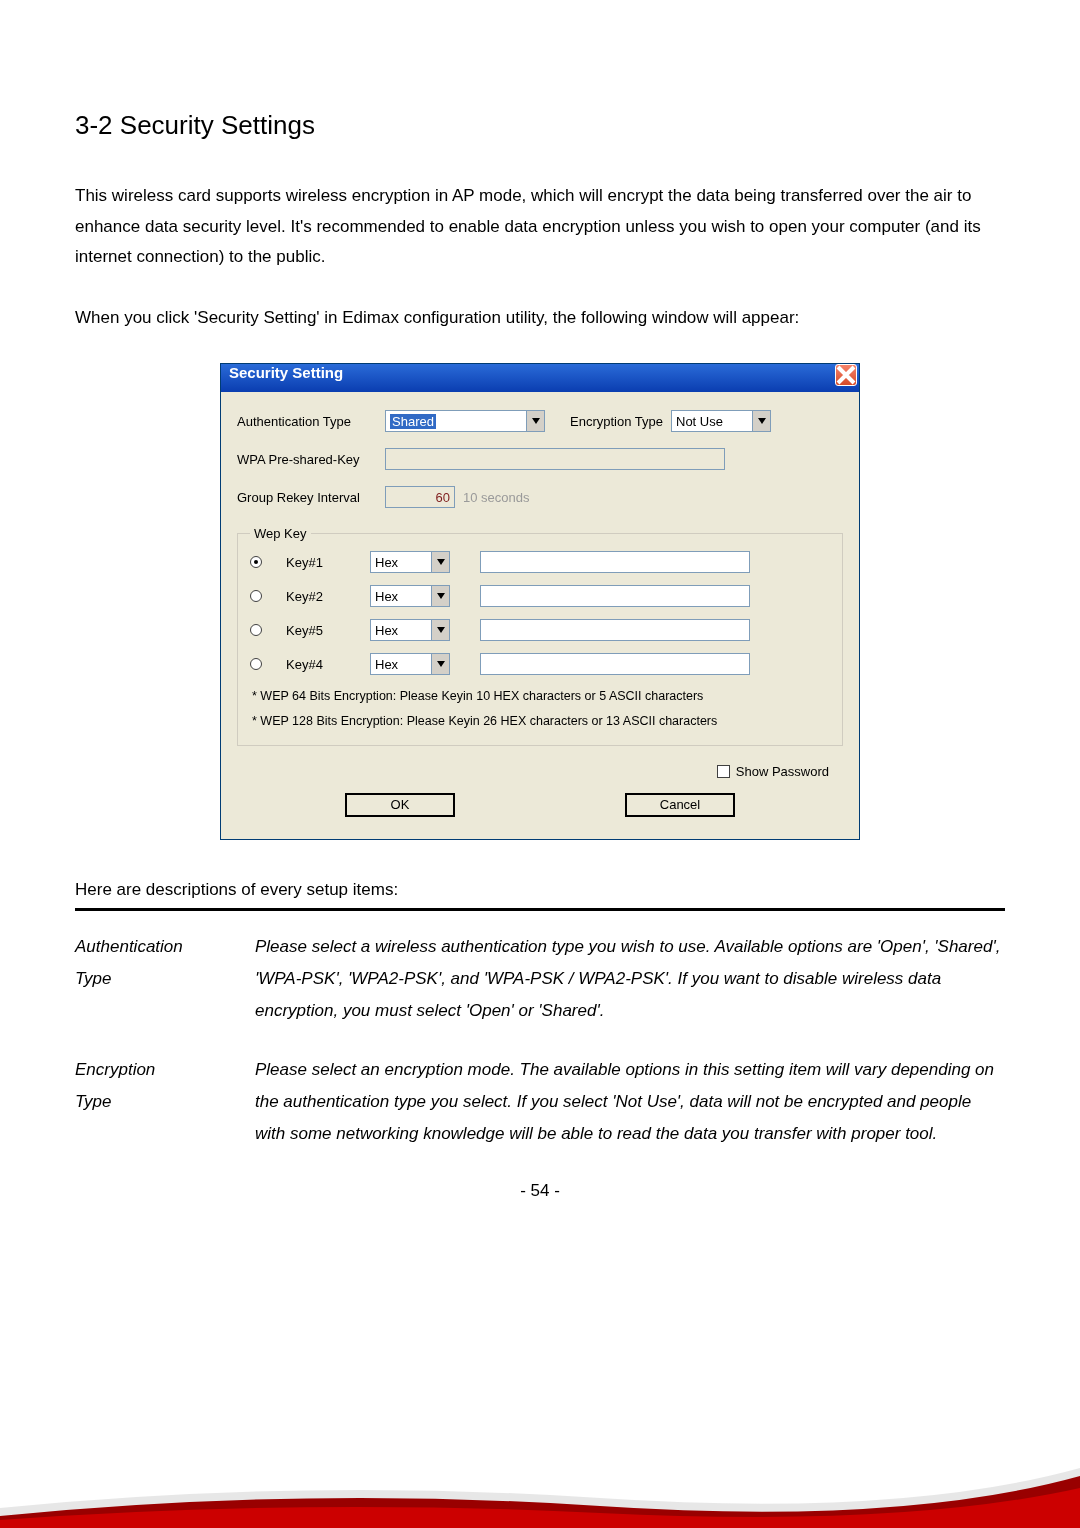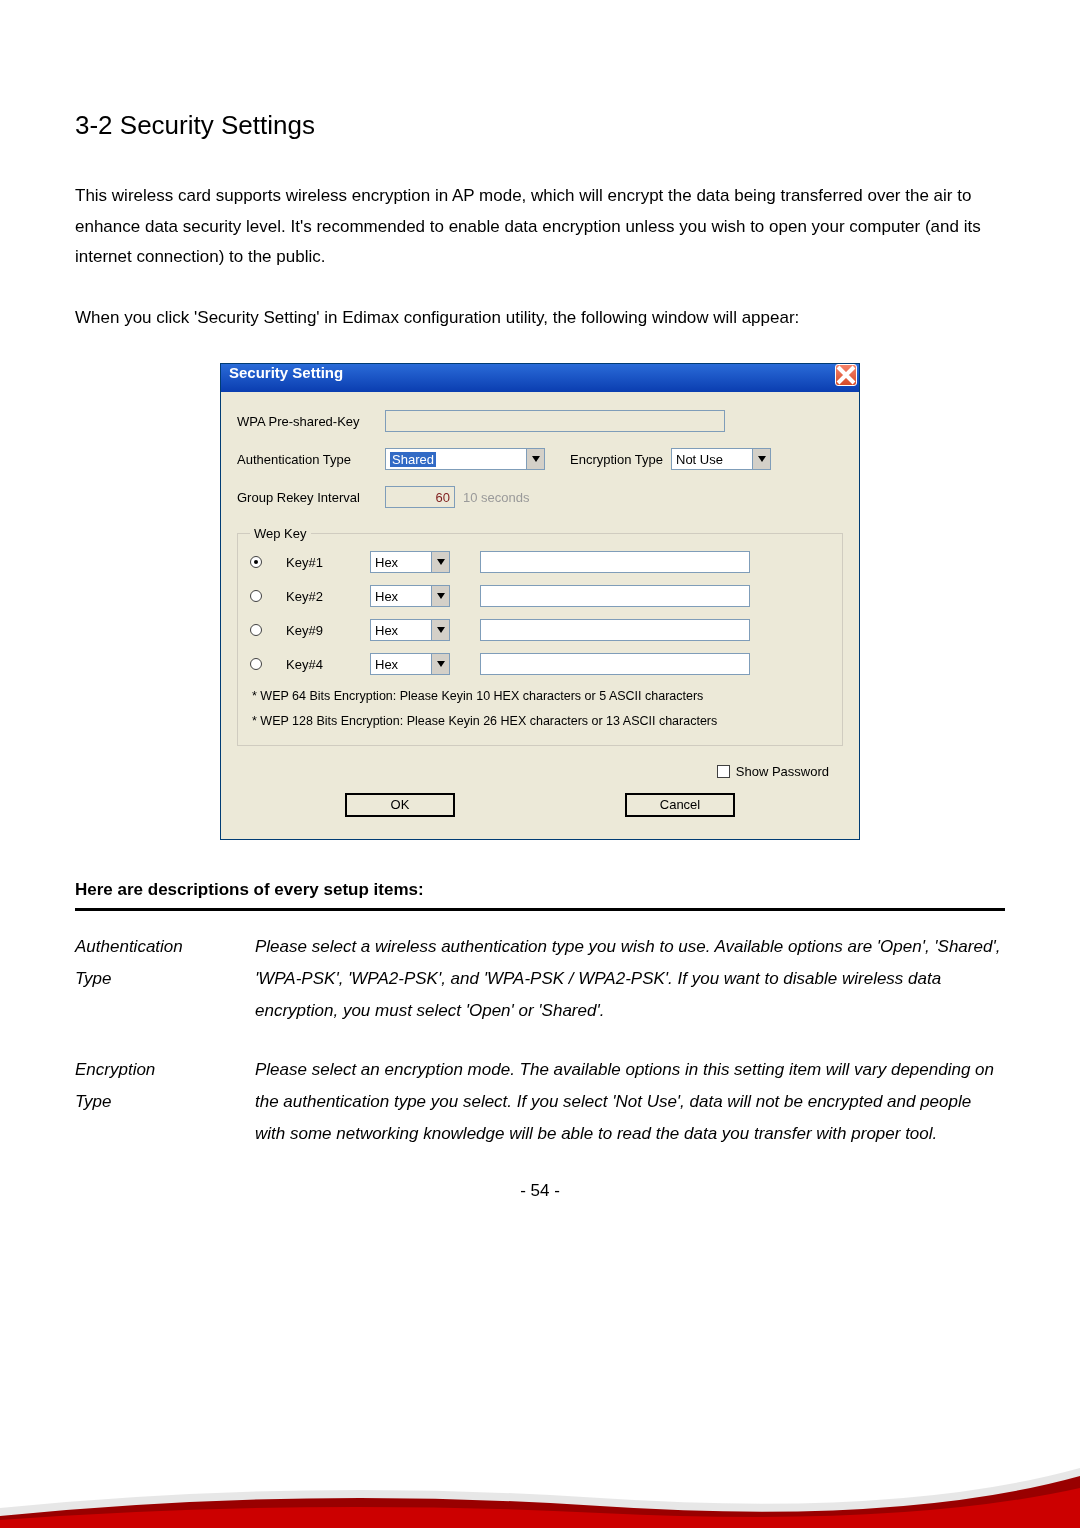--- a/index.html
+++ b/index.html
@@ -146,21 +146,21 @@
     display: flex; justify-content: center; gap: 170px; margin: 8px 0 6px 0;
   }
   .winbtn {
     width: 110px; height: 24px;
     border: 2px solid #000000;
     background: #ece9d8;
     display: flex; align-items: center; justify-content: center;
     font-size: 13px;
   }
   .desc-header {
-    font-weight: bold; font-size: 17px; margin: 30px 0 8px 0;
+    font-weight: normal; font-size: 17px; margin: 30px 0 8px 0;
   }
   .thick-rule {
     height: 3px; background: #000; border: none; margin: 0 0 14px 0;
   }
   table.desc-table { width: 100%; border-collapse: collapse; font-size: 17px; }
   table.desc-table td { vertical-align: top; padding: 6px 0; line-height: 1.9; }
   table.desc-table td.term { width: 180px; font-style: italic; }
   table.desc-table td.def { font-style: italic; }
   .page-num {
     text-align: center; font-size: 17px; margin-top: 24px;
@@ -185,44 +185,44 @@
     <div class="dialog">
       <div class="titlebar">
         <span>Security Setting</span>
         <div class="close-btn">
           <svg viewBox="0 0 10 10">
               <path d="M1 1 L9 9 M9 1 L1 9" stroke="#fff" stroke-width="2"></path>
             </svg>
         </div>
       </div>
       <div class="dlg-body">
-        <div class="row">
-          <label class="fld">WPA Pre-shared-Key</label>
-          <div class="textbox w340 disabled"></div>
-        </div>
-
         <div class="row">
           <label class="fld">Authentication Type</label>
           <div class="select w160">
             <span class="highlight">Shared</span>
             <span class="arrow">
                 <svg viewBox="0 0 8 6">
                   <path d="M0 0 L8 0 L4 6 Z" fill="#000"></path>
                 </svg>
               </span>
           </div>
           <label class="fld" style="width:110px;text-align:right">Encryption Type</label>
           <div class="select w100">
             <span>Not Use</span>
             <span class="arrow">
                 <svg viewBox="0 0 8 6">
                   <path d="M0 0 L8 0 L4 6 Z" fill="#000"></path>
                 </svg>
               </span>
           </div>
+        </div>
+
+        <div class="row">
+          <label class="fld">WPA Pre-shared-Key</label>
+          <div class="textbox w340 disabled"></div>
         </div>
 
         <div class="row">
           <label class="fld">Group Rekey Interval</label>
           <div class="textbox w70 disabled" style="text-align:left;justify-content:flex-end;color:#7f1d1d;">60</div>
           <span class="unit-label">10 seconds</span>
         </div>
 
         <fieldset class="wep">
           <legend>Wep Key</legend>
@@ -252,21 +252,21 @@
                   <svg viewBox="0 0 8 6">
                     <path d="M0 0 L8 0 L4 6 Z" fill="#000"></path>
                   </svg>
                 </span>
             </div>
             <div class="wep-input"></div>
           </div>
 
           <div class="wep-row">
             <span class="radio"></span>
-            <span class="keylabel">Key#9</span>
+            <span class="keylabel">Key#5</span>
             <div class="select w80">
               <span>Hex</span>
               <span class="arrow">
                   <svg viewBox="0 0 8 6">
                     <path d="M0 0 L8 0 L4 6 Z" fill="#000"></path>
                   </svg>
                 </span>
             </div>
             <div class="wep-input"></div>
           </div>

